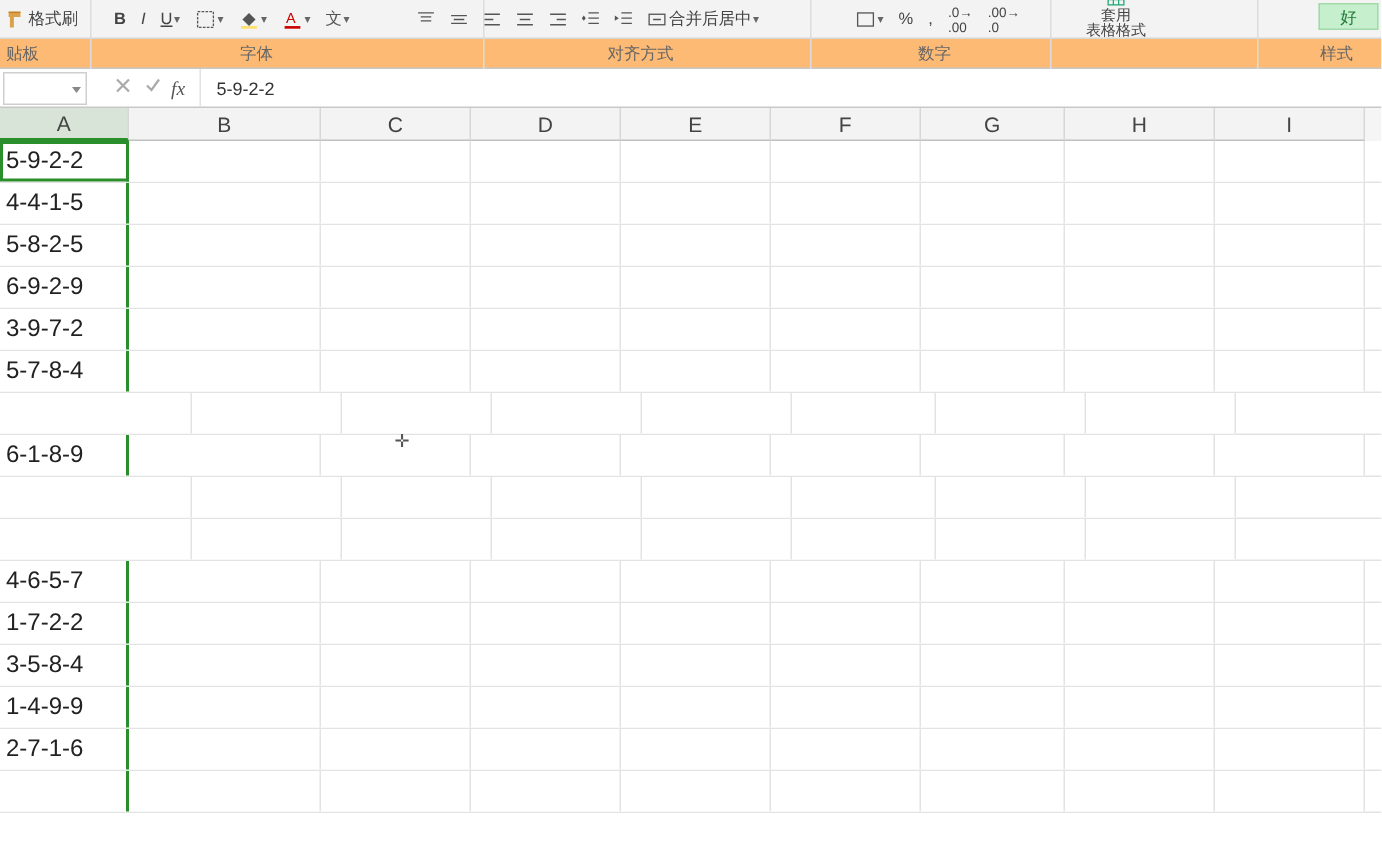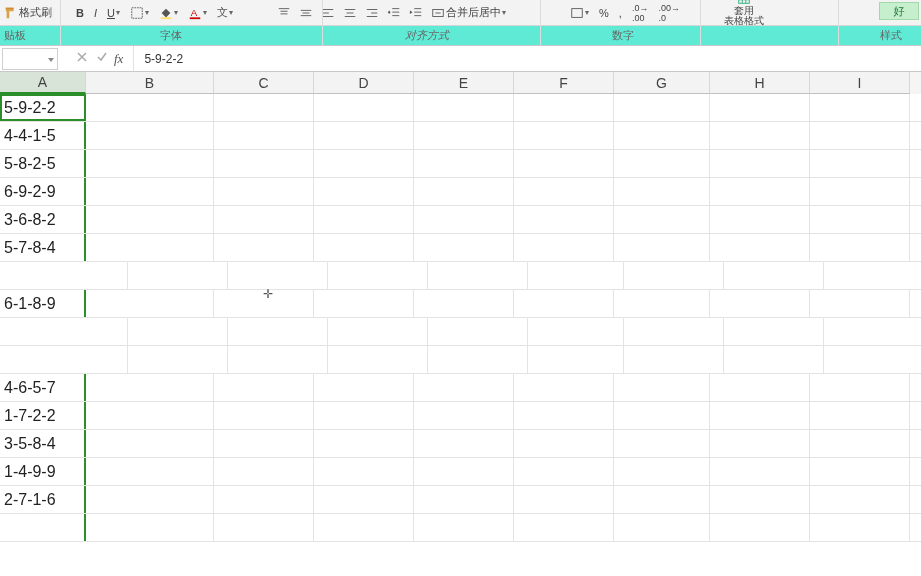--- a/index.html
+++ b/index.html
@@ -36,21 +36,21 @@
 .good-chip {
   position:absolute; right:2px; top:2px;
   width:40px; height:18px; background:#c6efce;
   border:1px solid #a3d9a8; font-size:11px; color:#1f7a34;
   display:flex; align-items:center; justify-content:center;
 }
 
 
 .ribbon-labels {
   height: 20px;
-  background: #5eead4;
+  background: #fdba74;
   border-bottom: 1px solid #c8c8c8;
   display: flex;
   font-size: 11px;
   color: #666;
   position: relative;
 }
 .grp-lbl { position:absolute; top:2px; text-align:center; }
 .grp-sep { position:absolute; top:-26px; height:46px; width:1px; background:#dcdcdc; }
 
 
@@ -259,21 +259,21 @@
   <div class="good-chip">
     <span>好</span>
   </div>
 </div>
 
 <div class="ribbon-labels">
   <span class="grp-lbl" style="left:4px;">贴板</span>
   <span class="grp-sep" style="left:60px;"></span>
   <span class="grp-lbl" style="left:160px;">字体</span>
   <span class="grp-sep" style="left:322px;"></span>
-  <span class="grp-lbl" style="left:405px;font-style:italic;">对齐方式</span>
+  <span class="grp-lbl" style="left:405px;">对齐方式</span>
   <span class="grp-sep" style="left:540px;"></span>
   <span class="grp-lbl" style="left:612px;">数字</span>
   <span class="grp-sep" style="left:700px;"></span>
   <span class="grp-sep" style="left:838px;"></span>
   <span class="grp-lbl" style="left:880px;">样式</span>
 </div>
 
 <div class="fbar">
   <div class="name-box">
     <span></span>
@@ -348,21 +348,21 @@
         <div class="cell" style="width: 128px;"></div>
         <div class="cell" style="width: 100px;"></div>
         <div class="cell" style="width: 100px;"></div>
         <div class="cell" style="width: 100px;"></div>
         <div class="cell" style="width: 100px;"></div>
         <div class="cell" style="width: 96px;"></div>
         <div class="cell" style="width: 100px;"></div>
         <div class="cell" style="width: 100px;"></div>
       </div>
       <div class="row">
-        <div class="cell colA" style="width: 86px;">3-6-8-2</div>
+        <div class="cell colA" style="width: 86px;">3-9-7-2</div>
         <div class="cell" style="width: 128px;"></div>
         <div class="cell" style="width: 100px;"></div>
         <div class="cell" style="width: 100px;"></div>
         <div class="cell" style="width: 100px;"></div>
         <div class="cell" style="width: 100px;"></div>
         <div class="cell" style="width: 96px;"></div>
         <div class="cell" style="width: 100px;"></div>
         <div class="cell" style="width: 100px;"></div>
       </div>
       <div class="row">

